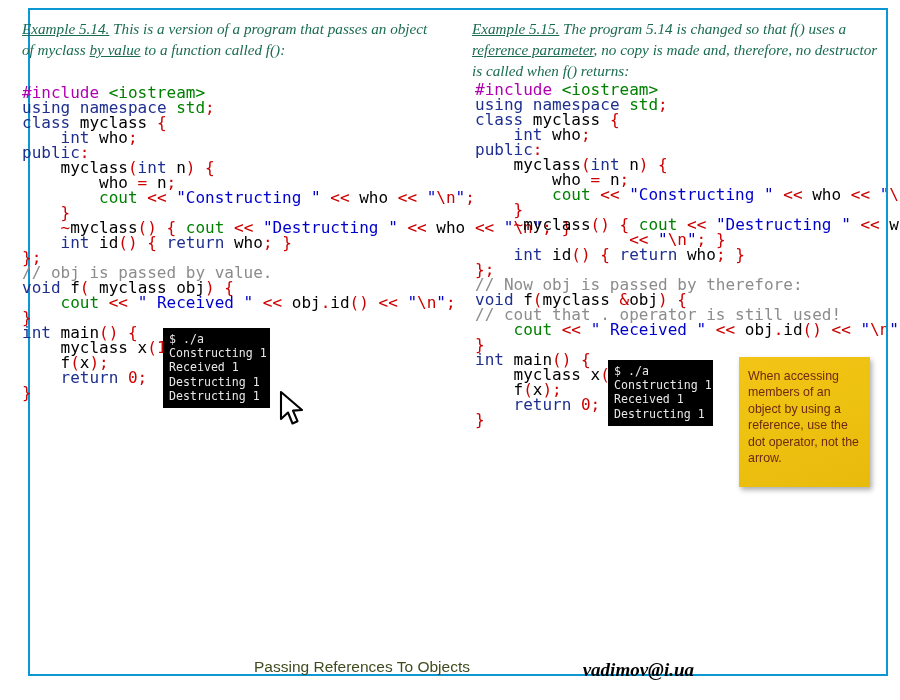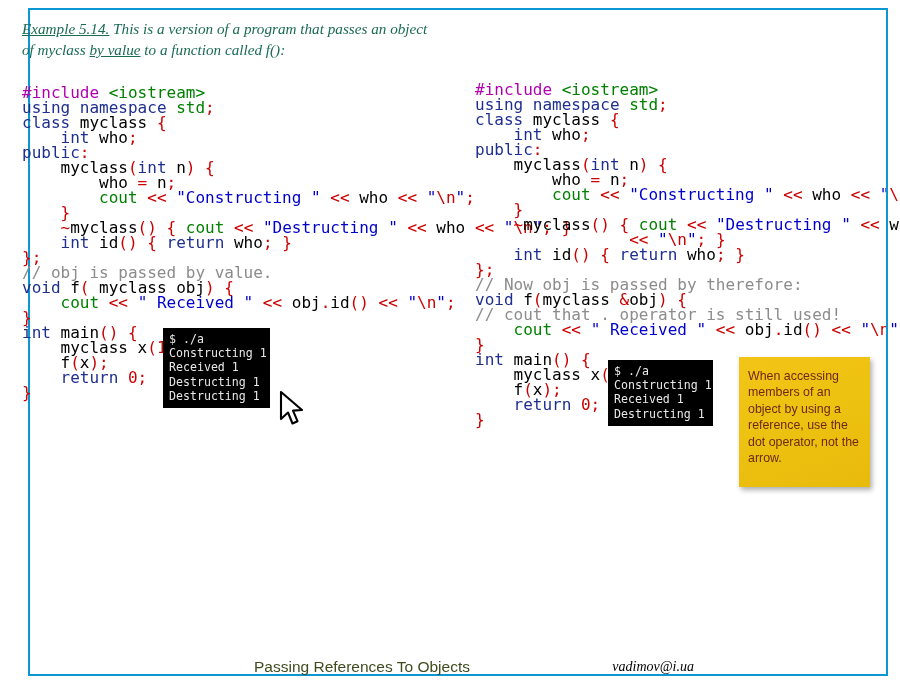--- a/index.html
+++ b/index.html
@@ -123,22 +123,23 @@
     font-family: "Liberation Sans", sans-serif;
     font-size: 15.5px;
     color: #3f4b1e;
   }
   #footer-author {
     position: absolute;
     right: 30px;
     top: 659px;
     font-family: "Liberation Serif", serif;
     font-style: italic;
-    font-size: 14px;
+    font-size: 19px;
     color: #000000;
+    font-weight: bold;
   }
 </style>
 </head>
 <body>
 
 <div id="slide">
 
   <div class="frame-line" id="frame-top" style="background: rgb(11, 151, 212);"></div>
   <div class="frame-line" id="frame-left" style="background: rgb(11, 151, 212);"></div>
   <div class="frame-line" id="frame-right" style="background: rgb(11, 151, 212);"></div>
@@ -173,20 +174,23 @@
   <div class="terminal" id="terminal-left">$ ./a
 Constructing 1
 Received 1
 Destructing 1
 Destructing 1</div>
 
   <svg id="mouse-cursor" viewBox="0 0 28 38" xmlns="http://www.w3.org/2000/svg">
     <path d="M3 2 L3 29 L10 22.5 L14.5 33.5 L19.5 31.2 L15 20.6 L24 20 Z" fill="#ffffff" stroke="#000000" stroke-width="2.1" stroke-linejoin="round"></path>
   </svg>
 
+  <div class="column" id="col-right">
+    <p class="caption" id="caption-right"><span class="u">Example 5.15.</span><span> The program 5.14 is changed so that f() uses a </span><span class="u">reference parameter</span><span>, no copy is made and, therefore, no destructor is called when f() returns:</span></p>
+  </div>
 
   <pre class="code" id="code-right"><span class="t-pre">#include</span> <span class="t-inc">&lt;iostream&gt;</span>
 <span class="t-kw">using</span> <span class="t-kw">namespace</span> <span class="t-inc">std</span><span class="t-op">;</span>
 <span class="t-kw">class</span> <span class="t-id">myclass</span> <span class="t-op">{</span>
     <span class="t-kw">int</span> <span class="t-id">who</span><span class="t-op">;</span>
 <span class="t-kw">public</span><span class="t-op">:</span>
     <span class="t-id">myclass</span><span class="t-op">(</span><span class="t-kw">int</span> <span class="t-id">n</span><span class="t-op">)</span> <span class="t-op">{</span>
         <span class="t-id">who</span> <span class="t-op">=</span> <span class="t-id">n</span><span class="t-op">;</span>
         <span class="t-inc">cout</span> <span class="t-op">&lt;</span><span class="t-op">&lt;</span> <span class="t-str">"Constructing "</span> <span class="t-op">&lt;</span><span class="t-op">&lt;</span> <span class="t-id">who</span> <span class="t-op">&lt;</span><span class="t-op">&lt;</span> <span class="t-str">"</span><span class="t-esc">\n</span><span class="t-str">"</span><span class="t-op">;</span>
     <span class="t-op">}</span>

